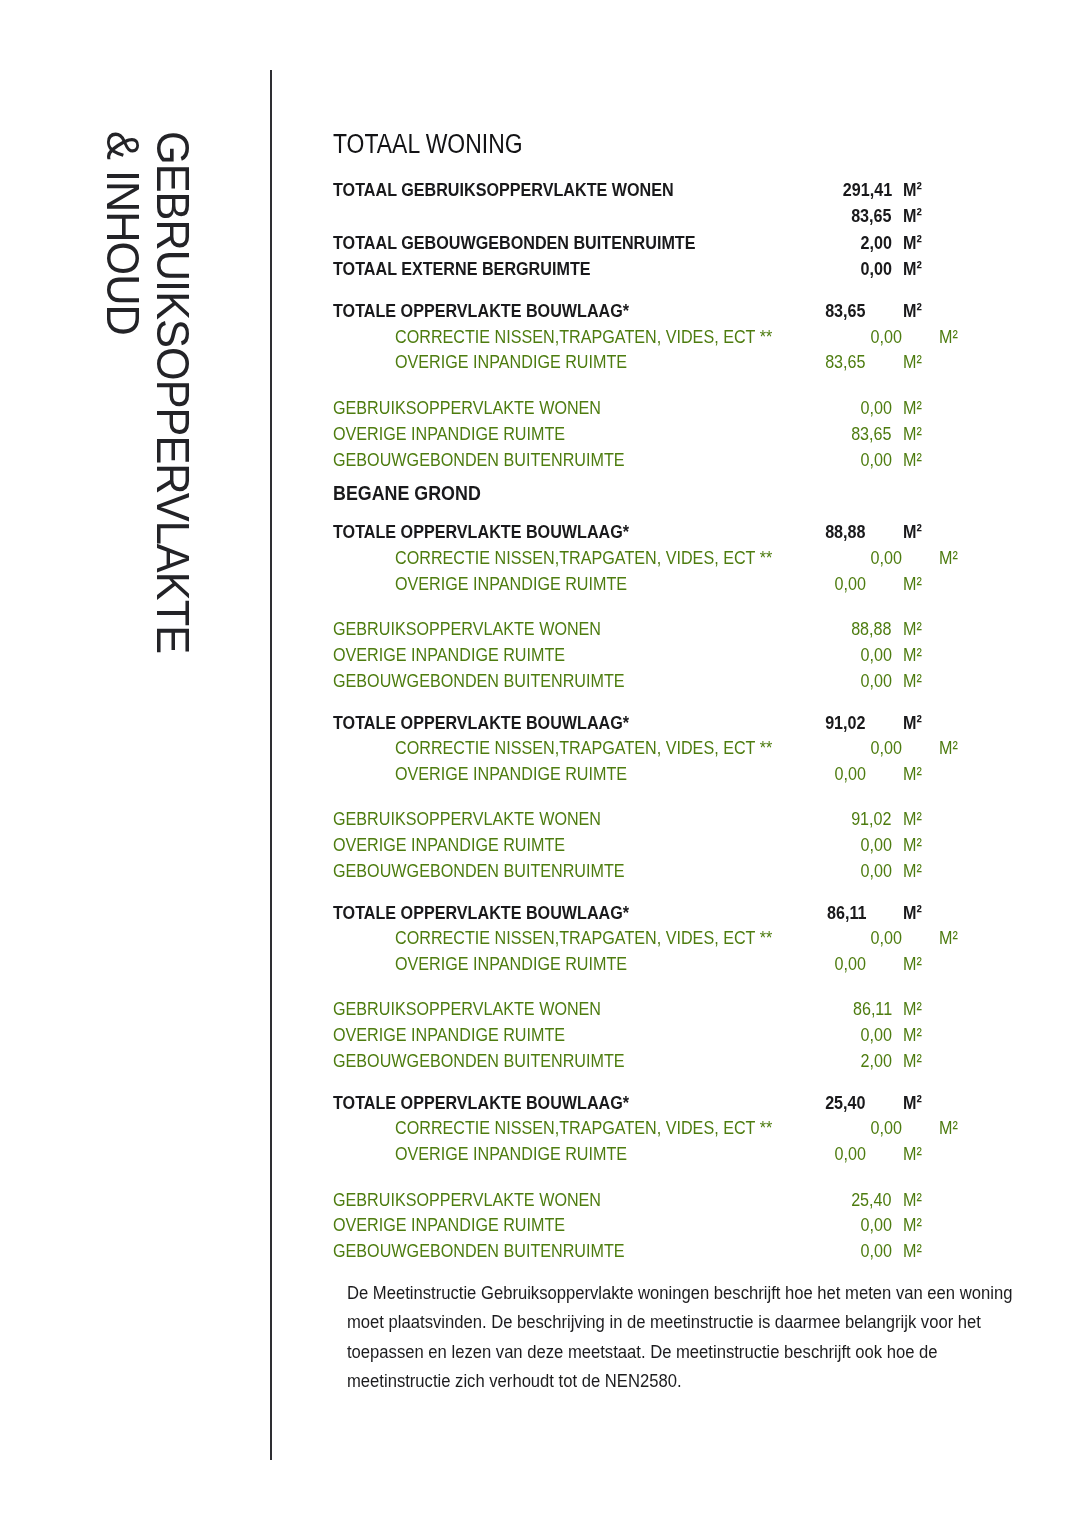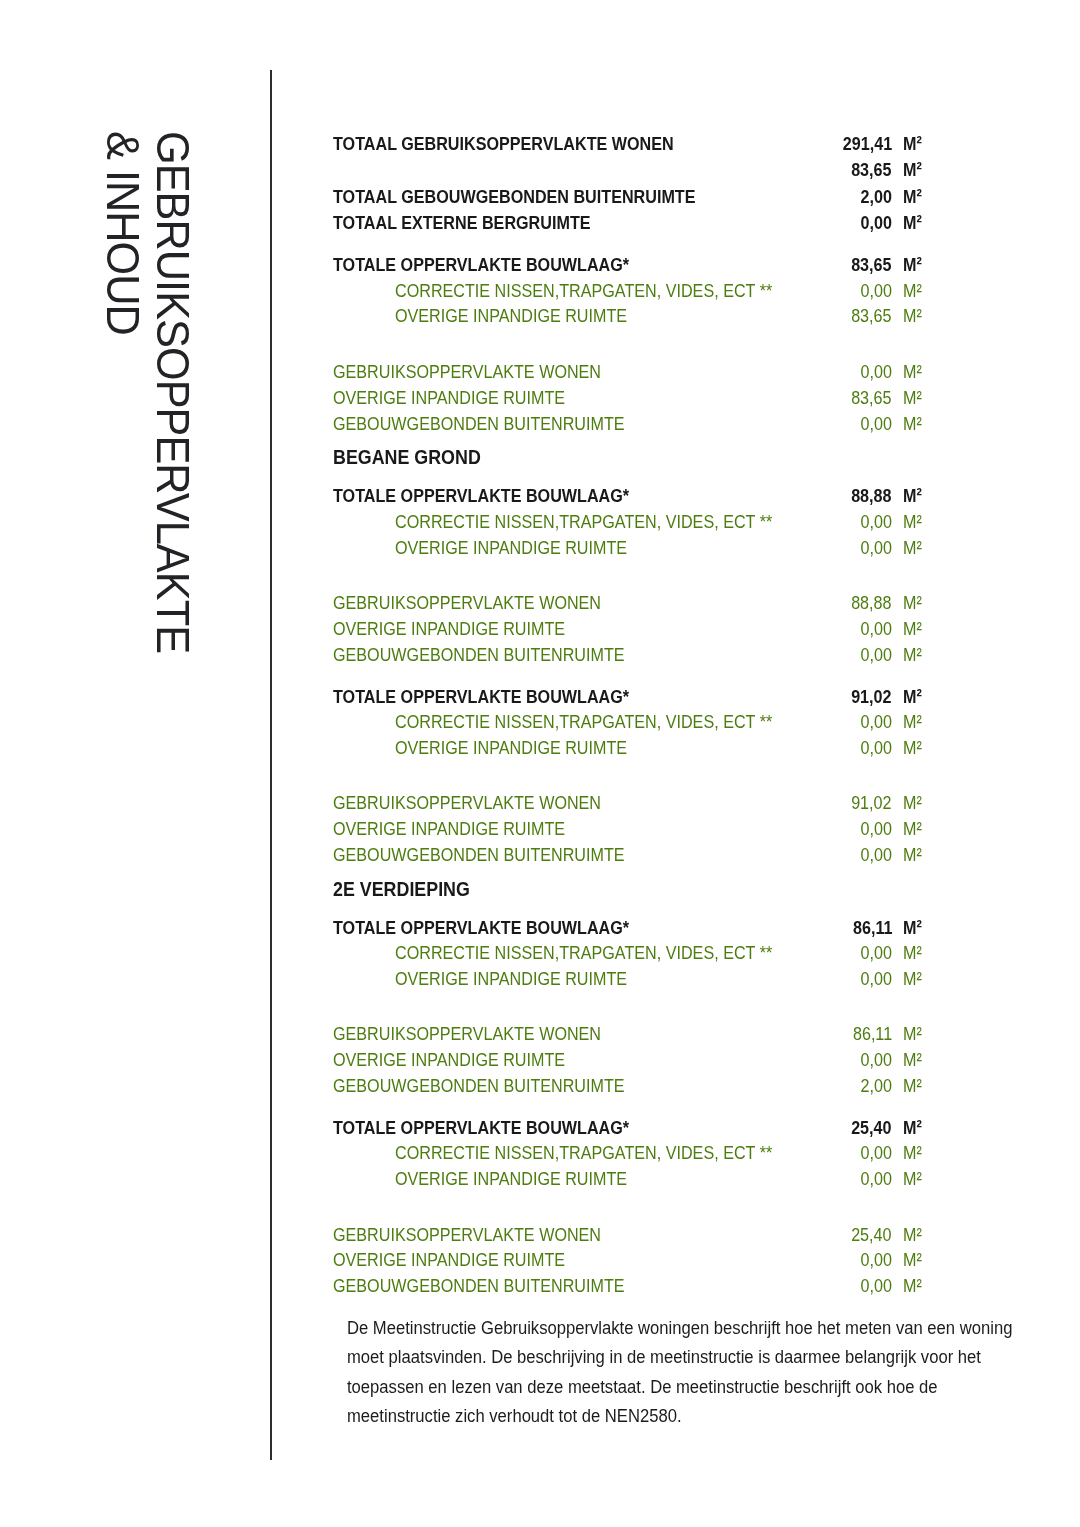--- a/index.html
+++ b/index.html
@@ -47,21 +47,21 @@
   .cond { display: inline-block; transform: scaleX(0.85); transform-origin: 0 70%; white-space: nowrap; }
   .cond-r { transform-origin: 100% 70%; }
 
   .doc-title {
     margin: 0; padding: 0;
     font-size: 27px; line-height: 30px;
     font-weight: 400;
     color: #131315;
   }
 
-  .totals { margin-top: 4px; }
+  .totals { margin-top: 20px; }
   .totals .row { height: 26.3px; }
 
   .row {
     display: flex;
     align-items: baseline;
     font-size: 19px;
     color: #4d7c0f;
     font-weight: 400;
   }
   .row .lbl { flex: 1 1 auto; overflow: visible; }
@@ -70,22 +70,22 @@
   .row--black { color: #19191b; font-weight: 700; }
   .row--ind .lbl { padding-left: 62px; }
 
   .sec-h {
     margin: 7px 0 0 0; padding: 0;
     font-size: 21px; line-height: 24px;
     font-weight: 700;
     color: #19191b;
   }
   .grp-b { margin-top: 16px; }
-  .grp-b .row { height: 25.6px; }
-  .grp-u { margin-top: 30px; text-decoration: underline; }
+  .grp-b .row { height: 25.6px; gap: 26px; }
+  .grp-u { margin-top: 20px; text-decoration: underline; }
   .grp-u .row { height: 25.8px; }
 
   .footer {
     margin-top: 13px;
     margin-left: 14px;
     font-size: 17.5px;
     color: #1c1c1e;
   }
   .footer .f-line { line-height: 29.4px; white-space: nowrap; transform: scaleX(0.95); transform-origin: 0 50%; }
 </style>
@@ -95,20 +95,21 @@
 <div class="page">
 
   <div class="side-title">
     <div><span class="cond-side">GEBRUIKSOPPERVLAKTE</span></div>
     <div><span class="cond-side">&amp; INHOUD</span></div>
   </div>
 
   <div class="divider"></div>
 
   <div class="content">
+    <h1 class="doc-title"><span class="cond">TOTAAL WONING</span></h1>
 
     <div class="totals">
         <div class="row row--black">
           <span class="lbl"><span class="cond">TOTAAL GEBRUIKSOPPERVLAKTE WONEN</span></span>
           <span class="val"><span class="cond cond-r">291,41</span></span>
           <span class="unit"><span class="cond">M²</span></span>
         </div>
         <div class="row row--black">
           <span class="val"><span class="cond cond-r">83,65</span></span>
           <span class="unit"><span class="cond">M²</span></span>
@@ -222,21 +223,20 @@
             <span class="lbl"><span class="cond">OVERIGE INPANDIGE RUIMTE</span></span>
             <span class="val"><span class="cond cond-r">0,00</span></span>
             <span class="unit"><span class="cond">M²</span></span>
           </div>
           <div class="row ">
             <span class="lbl"><span class="cond">GEBOUWGEBONDEN BUITENRUIMTE</span></span>
             <span class="val"><span class="cond cond-r">0,00</span></span>
             <span class="unit"><span class="cond">M²</span></span>
           </div>
         </div>
-        <h2 class="sec-h"><span class="cond">2E VERDIEPING</span></h2>
         <div class="grp-b">
           <div class="row row--black">
             <span class="lbl"><span class="cond">TOTALE OPPERVLAKTE BOUWLAAG*</span></span>
             <span class="val"><span class="cond cond-r">86,11</span></span>
             <span class="unit"><span class="cond">M²</span></span>
           </div>
           <div class="row row--ind">
             <span class="lbl"><span class="cond">CORRECTIE NISSEN,TRAPGATEN, VIDES, ECT **</span></span>
             <span class="val"><span class="cond cond-r">0,00</span></span>
             <span class="unit"><span class="cond">M²</span></span>

